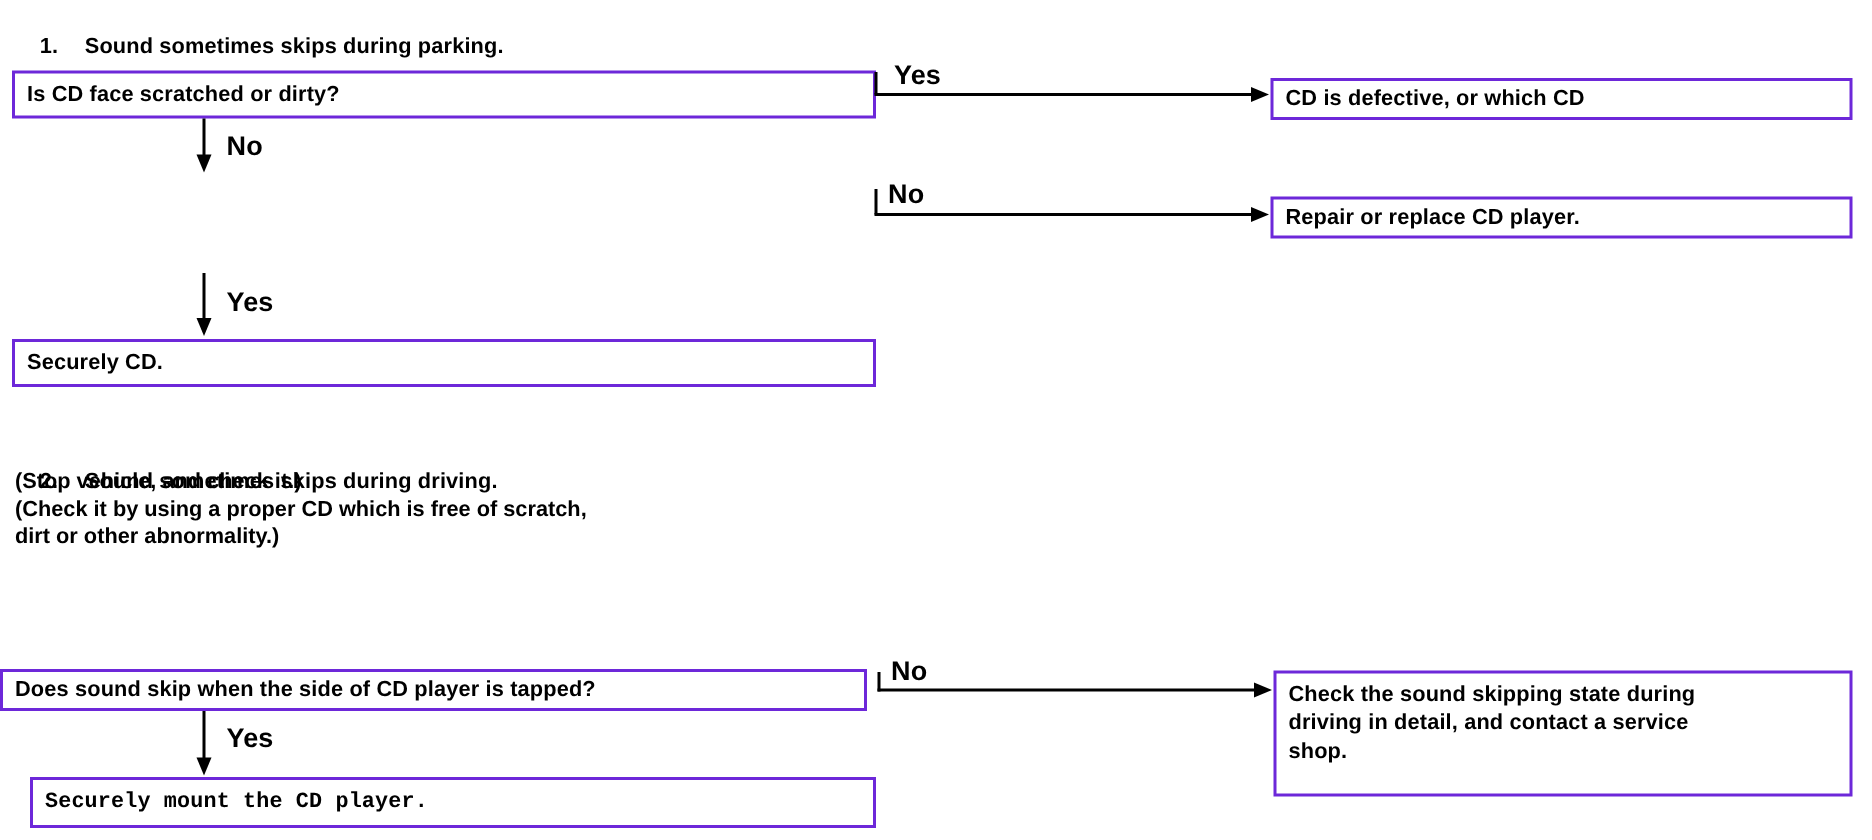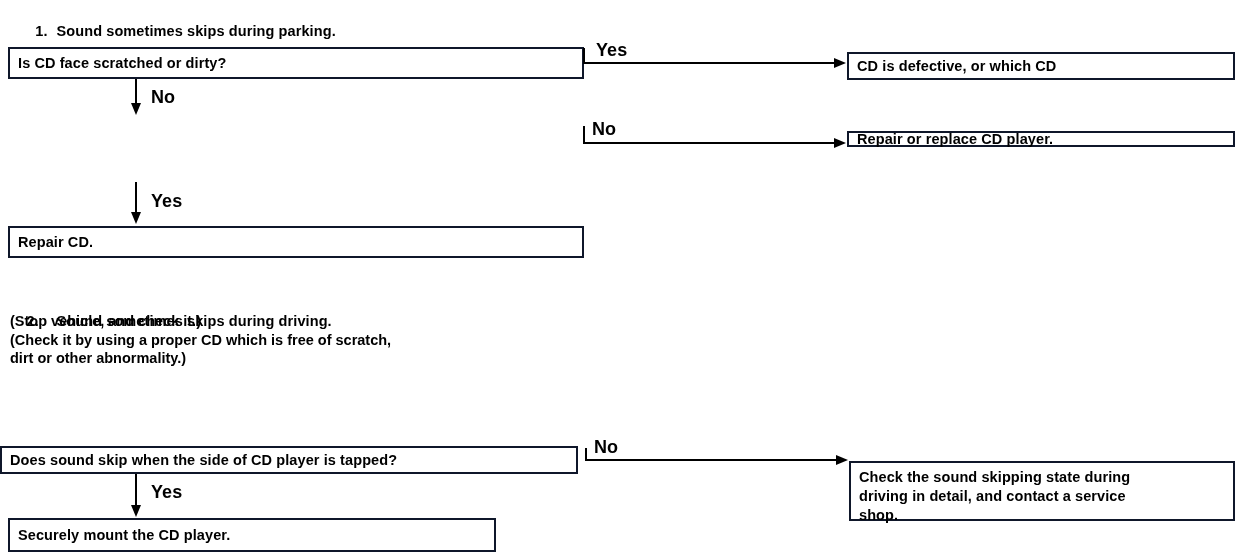--- a/index.html
+++ b/index.html
@@ -36,21 +36,21 @@
     font-size: 14.5px;
     font-weight: bold;
     line-height: 18.5px;
     white-space: pre;
   }
 
   
   .box {
     position: absolute;
     box-sizing: border-box;
-    border: 2px solid #0f172a;
+    border: 2px solid #6d28d9;
     background: #ffffff;
     display: flex;
     align-items: center;
   }
   .box .box-text {
     font-size: 14.5px;
     font-weight: bold;
     line-height: 19px;
     padding: 0 8px;
     white-space: pre-line;
@@ -96,21 +96,21 @@
     font-weight: bold;
     white-space: pre;
     letter-spacing: 0.1px;
   }
 </style>
 </head>
 <body>
 
 <div id="page">
 
-  <div class="heading" style="left:10px; top:4px;text-align:center;">
+  <div class="heading" style="left:10px; top:4px;">
     <span class="num">1.</span><span>Sound sometimes skips during parking.</span>
   </div>
 
   <div class="box" style="left:8px; top:47px; width:576px; height:32px;">
     <span class="box-text">Is CD face scratched or dirty?</span>
   </div>
 
   <div class="vline" style="left:583px; top:48px; height:15px;"></div>
   <div class="hline" style="left:583px; top:62px; width:252px;"></div>
   <div class="arrow-right" style="left:834px; top:58px;"></div>
@@ -123,56 +123,56 @@
   <div class="vline" style="left:135px; top:79px; height:26px;"></div>
   <div class="arrow-down" style="left:131px; top:103px;"></div>
   <div class="edge-label" style="left:151px; top:87px;">No</div>
 
 
   <div class="vline" style="left:583px; top:126px; height:17px;"></div>
   <div class="hline" style="left:583px; top:142px; width:252px;"></div>
   <div class="arrow-right" style="left:834px; top:138px;"></div>
   <div class="edge-label" style="left:592px; top:119px;">No</div>
 
-  <div class="box" style="left:847px; top:131px; width:388px; height:16px;">
+  <div class="box" style="left:847px; top:131px; width:388px; height:28px;">
     <span class="box-text">Repair or replace CD player.</span>
   </div>
 
   <div class="vline" style="left:135px; top:182px; height:32px;"></div>
   <div class="arrow-down" style="left:131px; top:212px;"></div>
   <div class="edge-label" style="left:151px; top:191px;">Yes</div>
 
   <div class="box" style="left:8px; top:226px; width:576px; height:32px;">
-    <span class="box-text">Repair CD.</span>
+    <span class="box-text">Securely CD.</span>
   </div>
 
   <div class="heading" style="left:10px; top:294px;">
     <span class="num">2.</span><span>Sound sometimes skips during driving.</span>
   </div>
 
   <div class="note-block" style="left:10px; top:312px;">(Stop vehicle, and check it.)
 (Check it by using a proper CD which is free of scratch,
 dirt or other abnormality.)</div>
 
   <div class="box" style="left:0; top:446px; width:578px; height:28px;">
     <span class="box-text">Does sound skip when the side of CD player is tapped?</span>
   </div>
 
   <div class="vline" style="left:585px; top:448px; height:13px;"></div>
   <div class="hline" style="left:585px; top:459px; width:252px;"></div>
   <div class="arrow-right" style="left:836px; top:455px;"></div>
   <div class="edge-label" style="left:594px; top:437px;">No</div>
 
-  <div class="box top-align" style="left:849px; top:447px; width:386px; height:60px;margin-top:14px;">
+  <div class="box top-align" style="left:849px; top:447px; width:386px; height:84px;">
     <span class="box-text">Check the sound skipping state during
 driving in detail, and contact a service
 shop.</span>
   </div>
 
   <div class="vline" style="left:135px; top:474px; height:32px;"></div>
   <div class="arrow-down" style="left:131px; top:505px;"></div>
   <div class="edge-label" style="left:151px; top:482px;">Yes</div>
 
-  <div class="box" style="left:8px; top:518px; width:488px; height:34px;">
+  <div class="box" style="left:20px; top:518px; width:564px; height:34px;font-family:Liberation Mono, monospace;">
     <span class="box-text">Securely mount the CD player.</span>
   </div>
 
 </div>
 
 </body></html>

